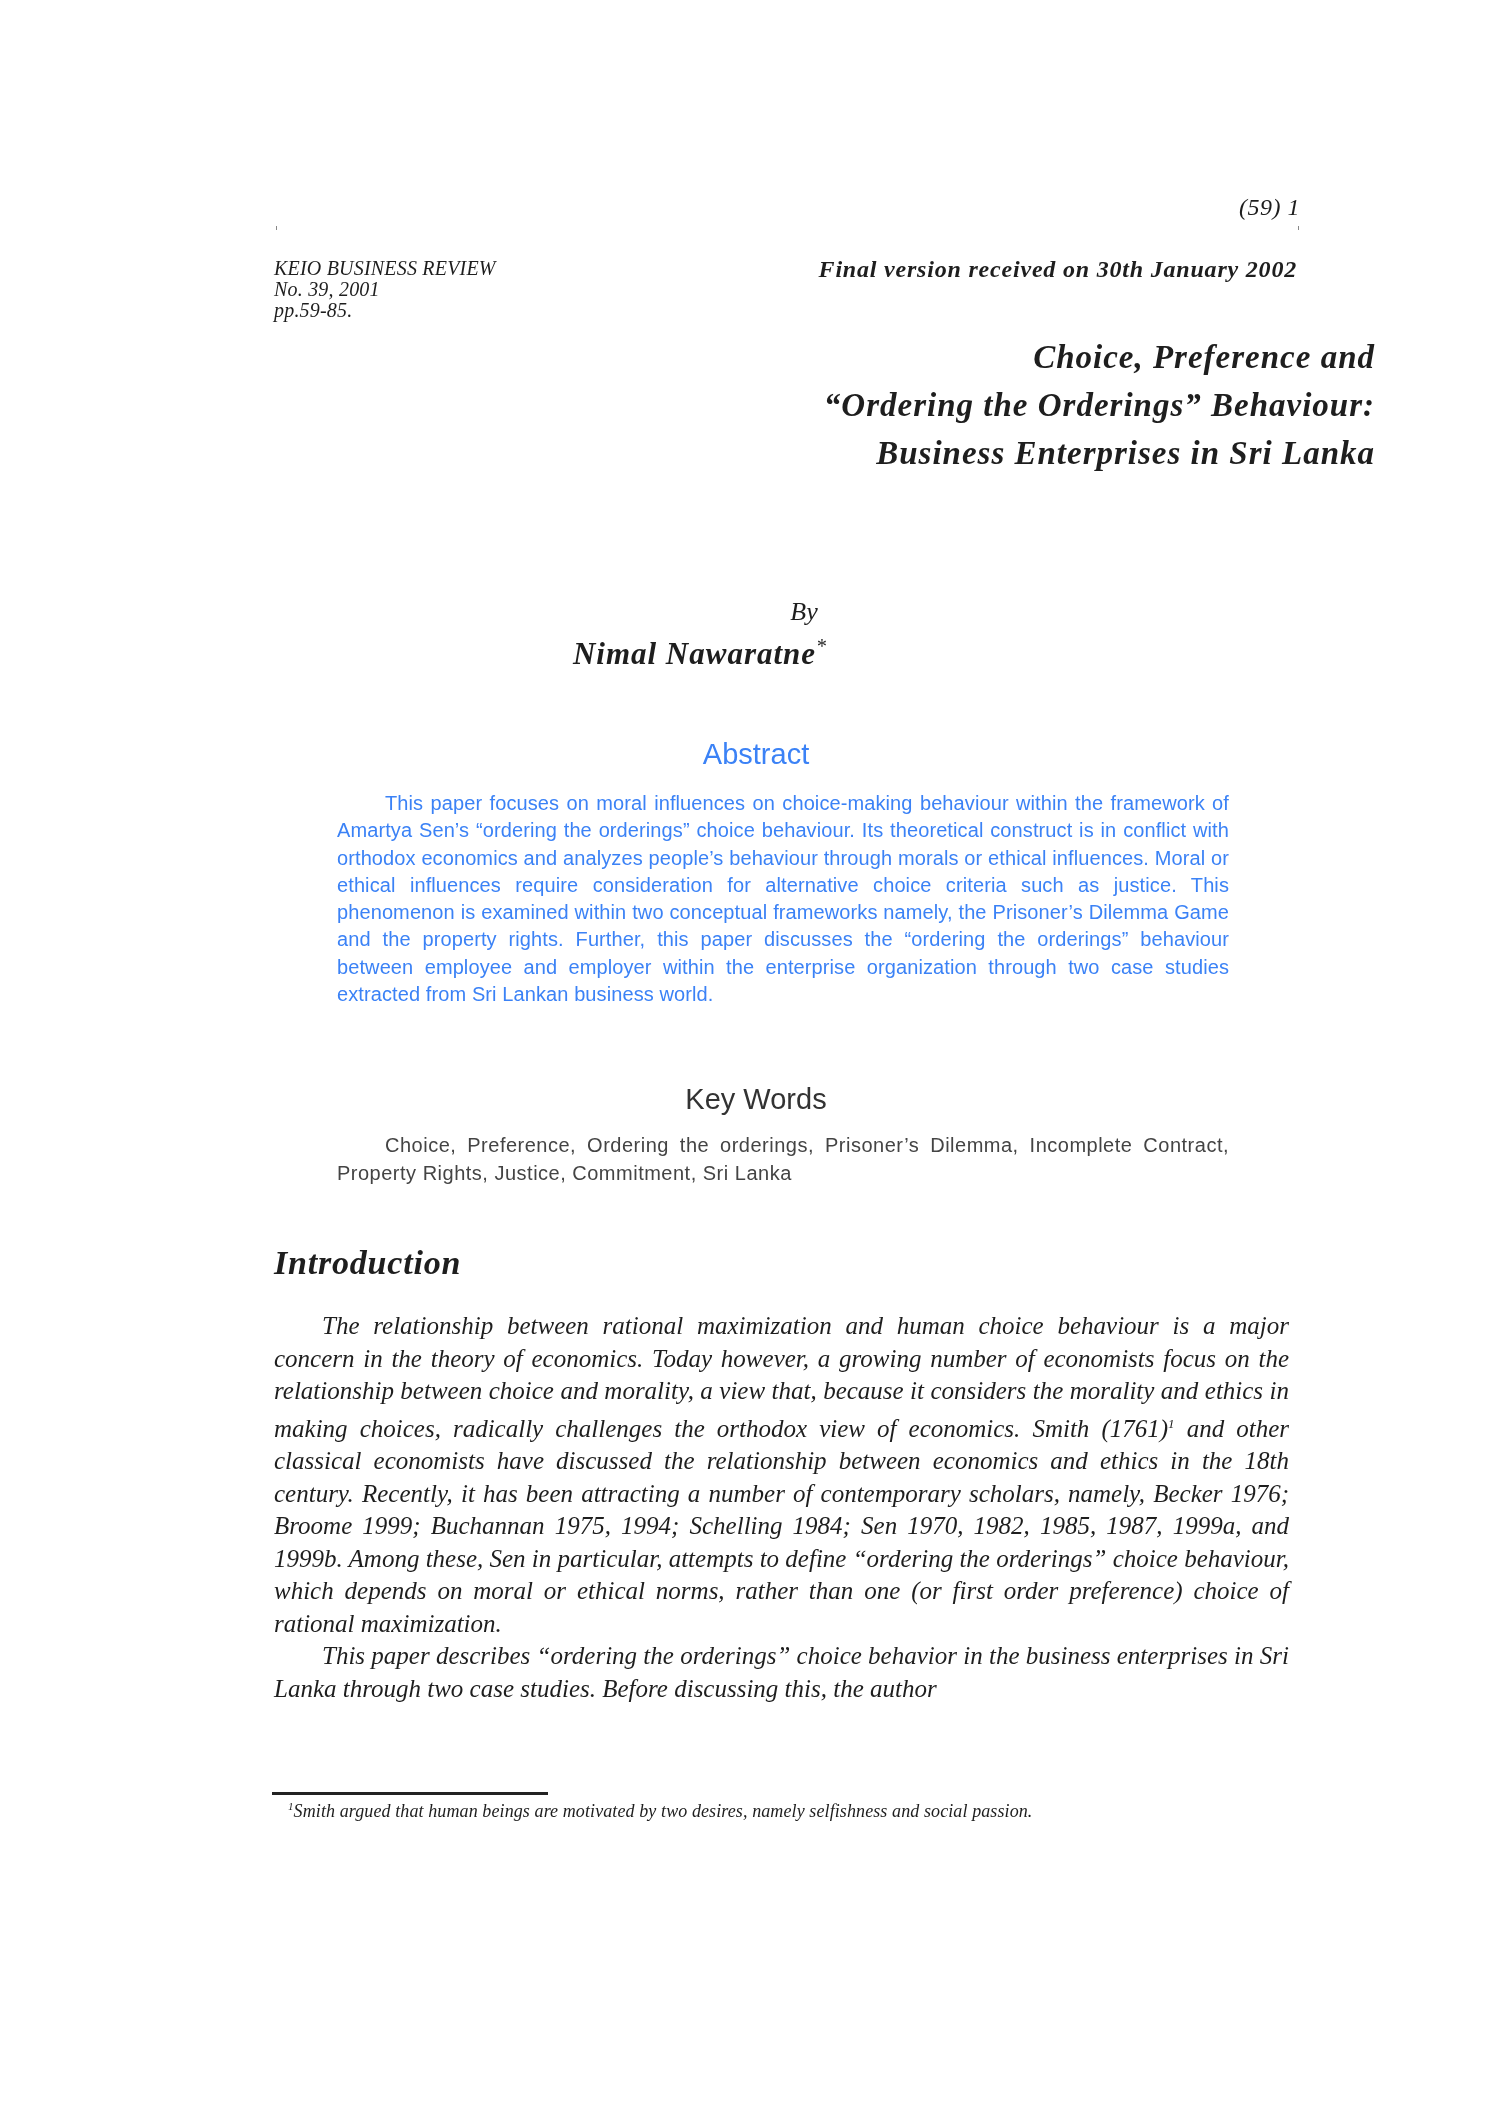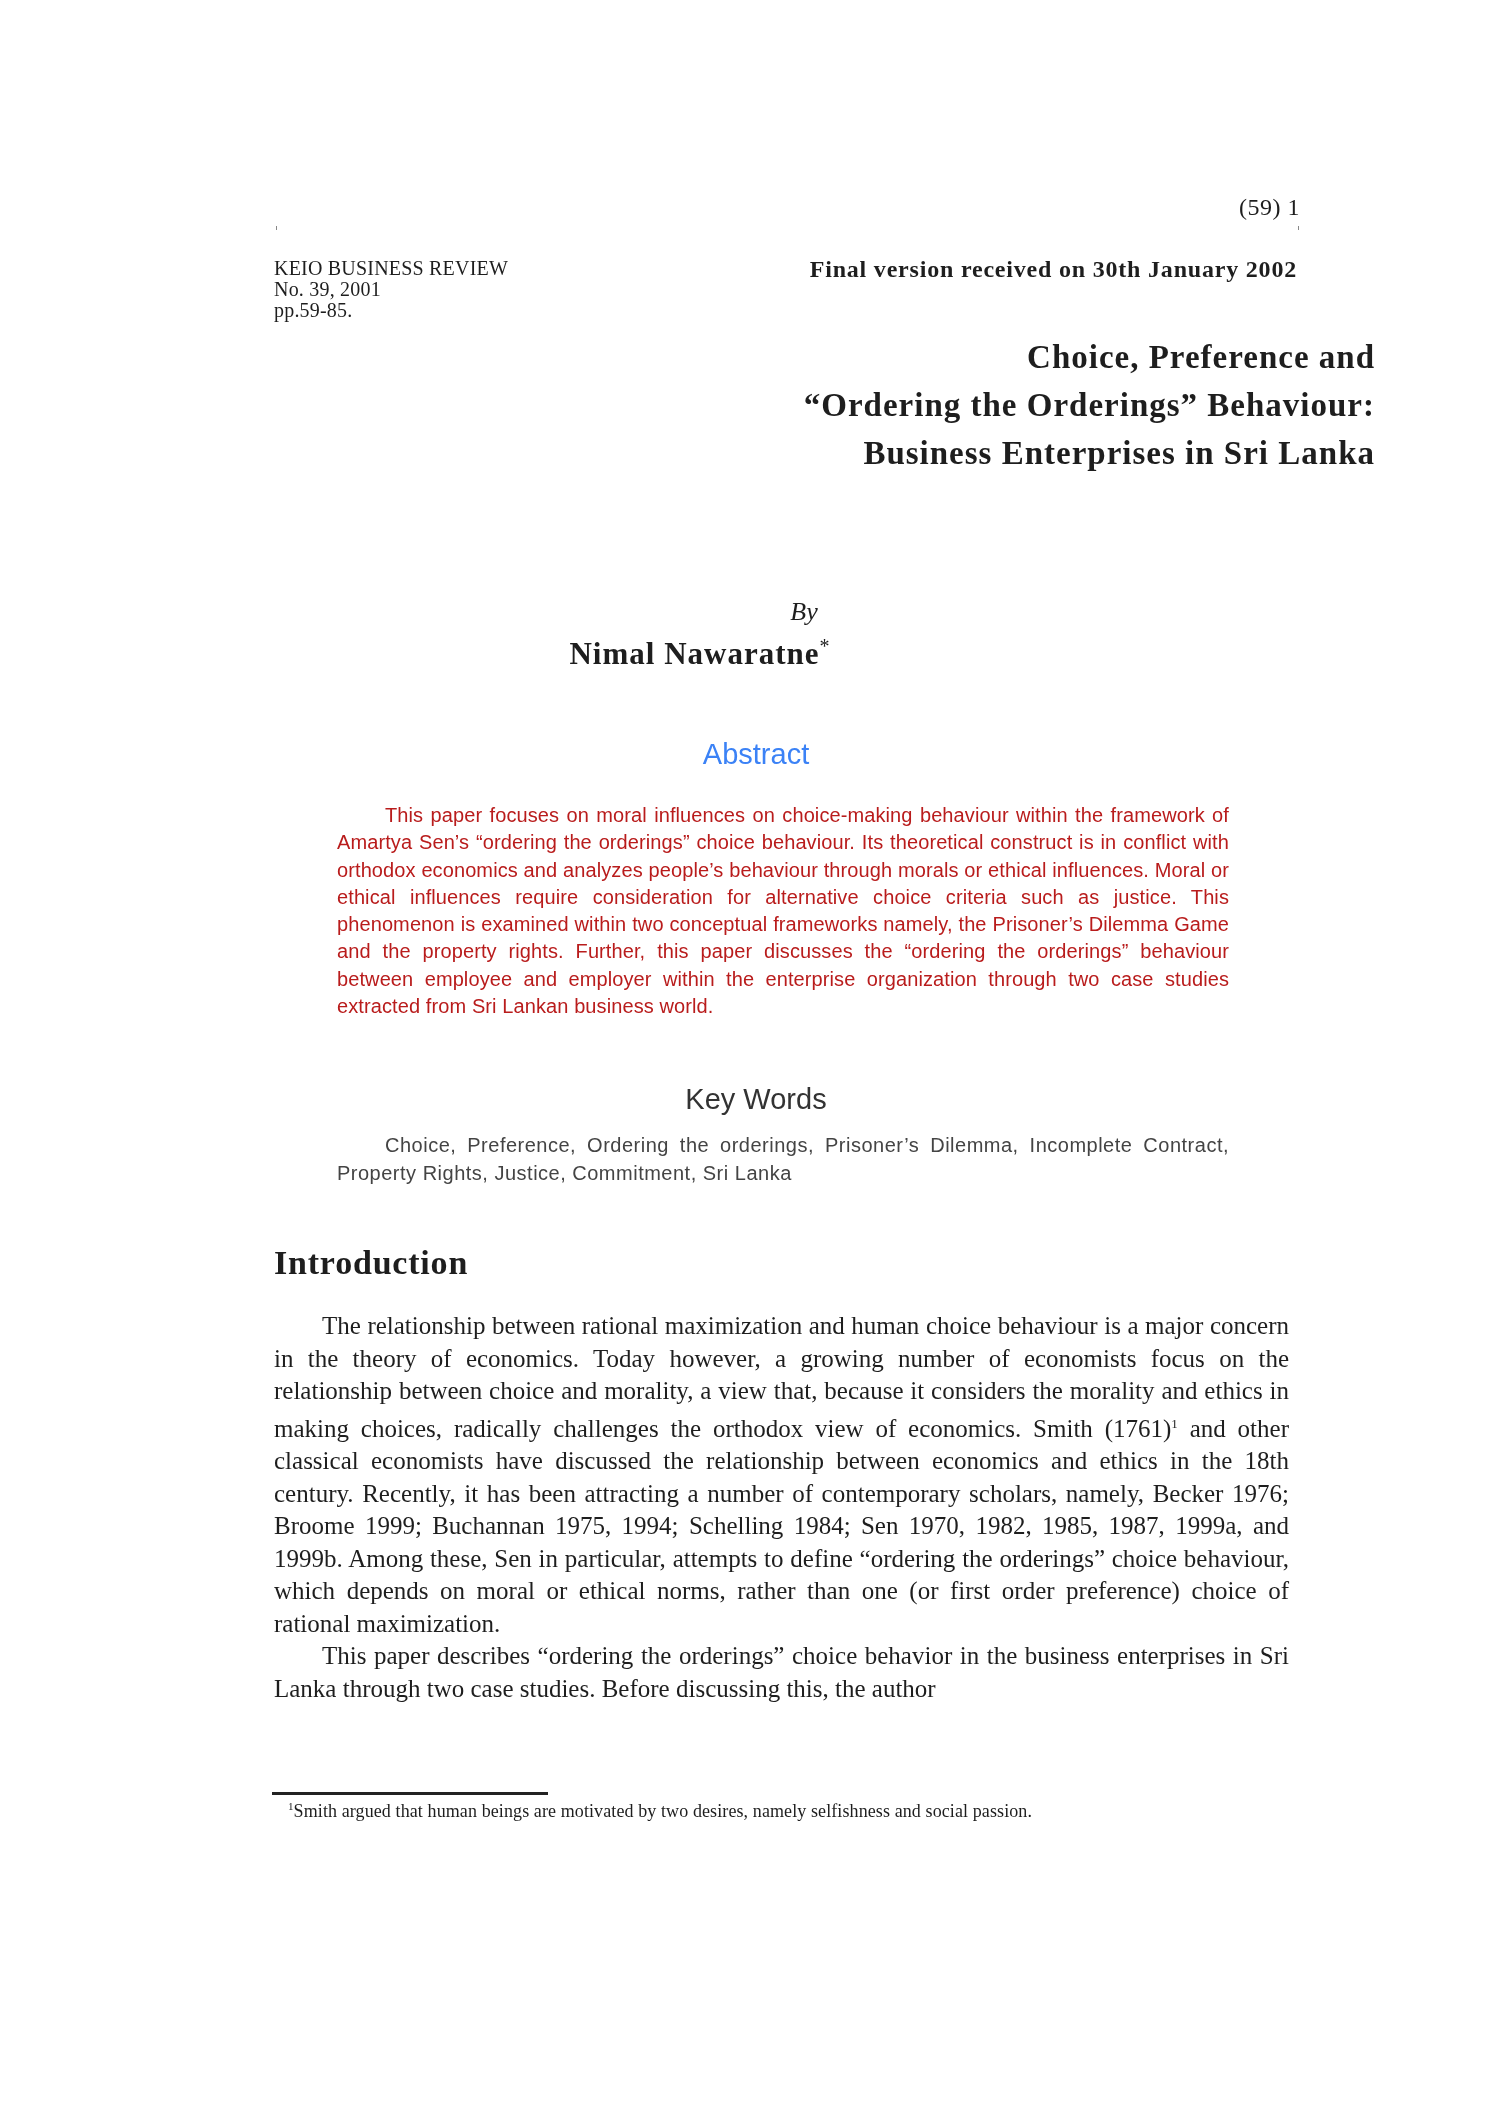--- a/index.html
+++ b/index.html
@@ -1,38 +1,38 @@
 <!DOCTYPE html>
 <html><head>
   <meta charset="utf-8">
   <style>
     html, body { margin: 0; padding: 0; background: #ffffff; }
     body { width: 1512px; height: 2103px; position: relative; overflow: hidden; color: #1e1e1e; }
     .abs { position: absolute; }
-    .serif { font-family: "Liberation Serif", "DejaVu Serif", serif; }
+    .serif { font-family: "Liberation Serif", "DejaVu Serif", serif; font-style: italic; }
     .sans { font-family: "Liberation Sans", "DejaVu Sans", sans-serif; }
 
     #page-number { right: 212px; top: 194px; font-size: 24px; letter-spacing: 0.5px; }
     .tick { width: 1px; height: 4px; background: #888; }
     #tick-left { left: 276px; top: 226px; }
     #tick-right { left: 1298px; top: 226px; }
 
     #journal-info { left: 274px; top: 258px; font-size: 20px; line-height: 21px; }
     #journal-info div { white-space: nowrap; letter-spacing: 0.2px; }
     #received-note { right: 215px; top: 256px; font-size: 24px; font-weight: bold; letter-spacing: 0.8px; white-space: nowrap; }
 
     #title { left: 0; width: 1375px; top: 333px; text-align: right; font-size: 33px; font-weight: bold; line-height: 48px; letter-spacing: 1px; }
     #title div { white-space: nowrap; }
 
     #by-label { left: 0; width: 1512px; top: 597px; text-align: center; font-style: italic; font-size: 26px; padding-left: 48px; }
     #author { left: 0; width: 1400px; top: 635px; text-align: center; font-size: 31px; font-weight: bold; letter-spacing: 1px; }
     #author sup { font-weight: normal; font-size: 20px; }
 
     #abstract-heading { left: 0; width: 1512px; top: 738px; text-align: center; font-size: 29px; color: #3b82f6; }
-    #abstract-body { left: 337px; width: 892px; top: 790px; font-size: 20px; line-height: 27.3px; text-align: justify; color: #b91c1c; text-indent: 48px; letter-spacing: 0.1px; margin-top: 12px; }
+    #abstract-body { left: 337px; width: 892px; top: 790px; font-size: 20px; line-height: 27.3px; text-align: justify; color: #3b82f6; text-indent: 48px; letter-spacing: 0.1px; }
 
     #keywords-heading { left: 0; width: 1512px; top: 1083px; text-align: center; font-size: 29px; color: #333; }
     #keywords-body { left: 337px; width: 892px; top: 1132px; font-size: 20px; line-height: 27.5px; text-align: justify; color: #444; text-indent: 48px; letter-spacing: 0.5px; }
 
     #intro-heading { left: 274px; top: 1244px; font-size: 34px; font-weight: bold; letter-spacing: 0.8px; }
 
     #intro-body { left: 274px; width: 1015px; top: 1310px; font-size: 25px; line-height: 32.5px; text-align: justify; }
     #intro-body p { margin: 0; text-indent: 48px; }
     #intro-body sup { font-size: 13px; }
 

